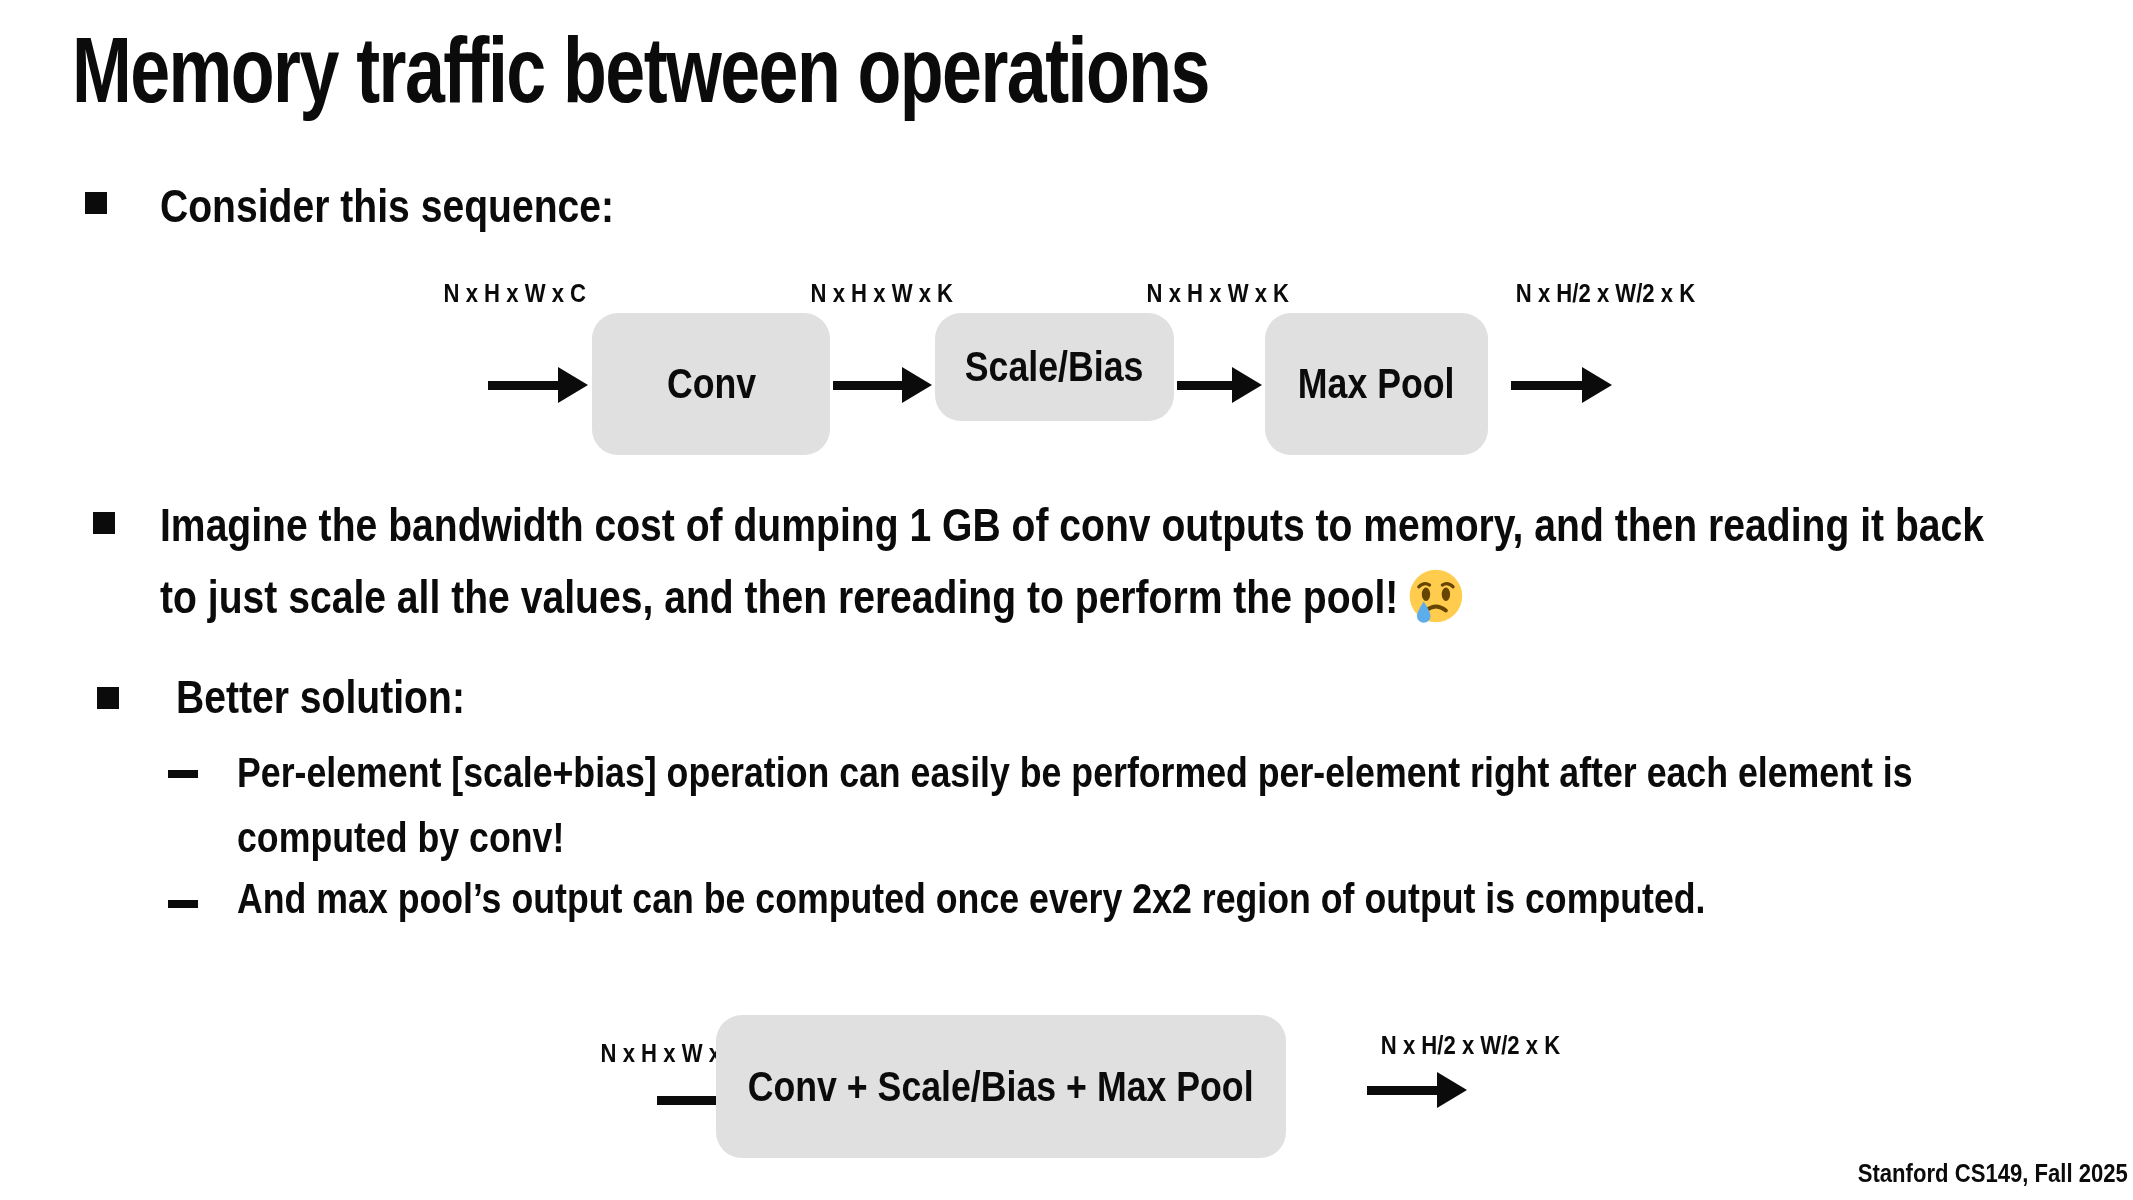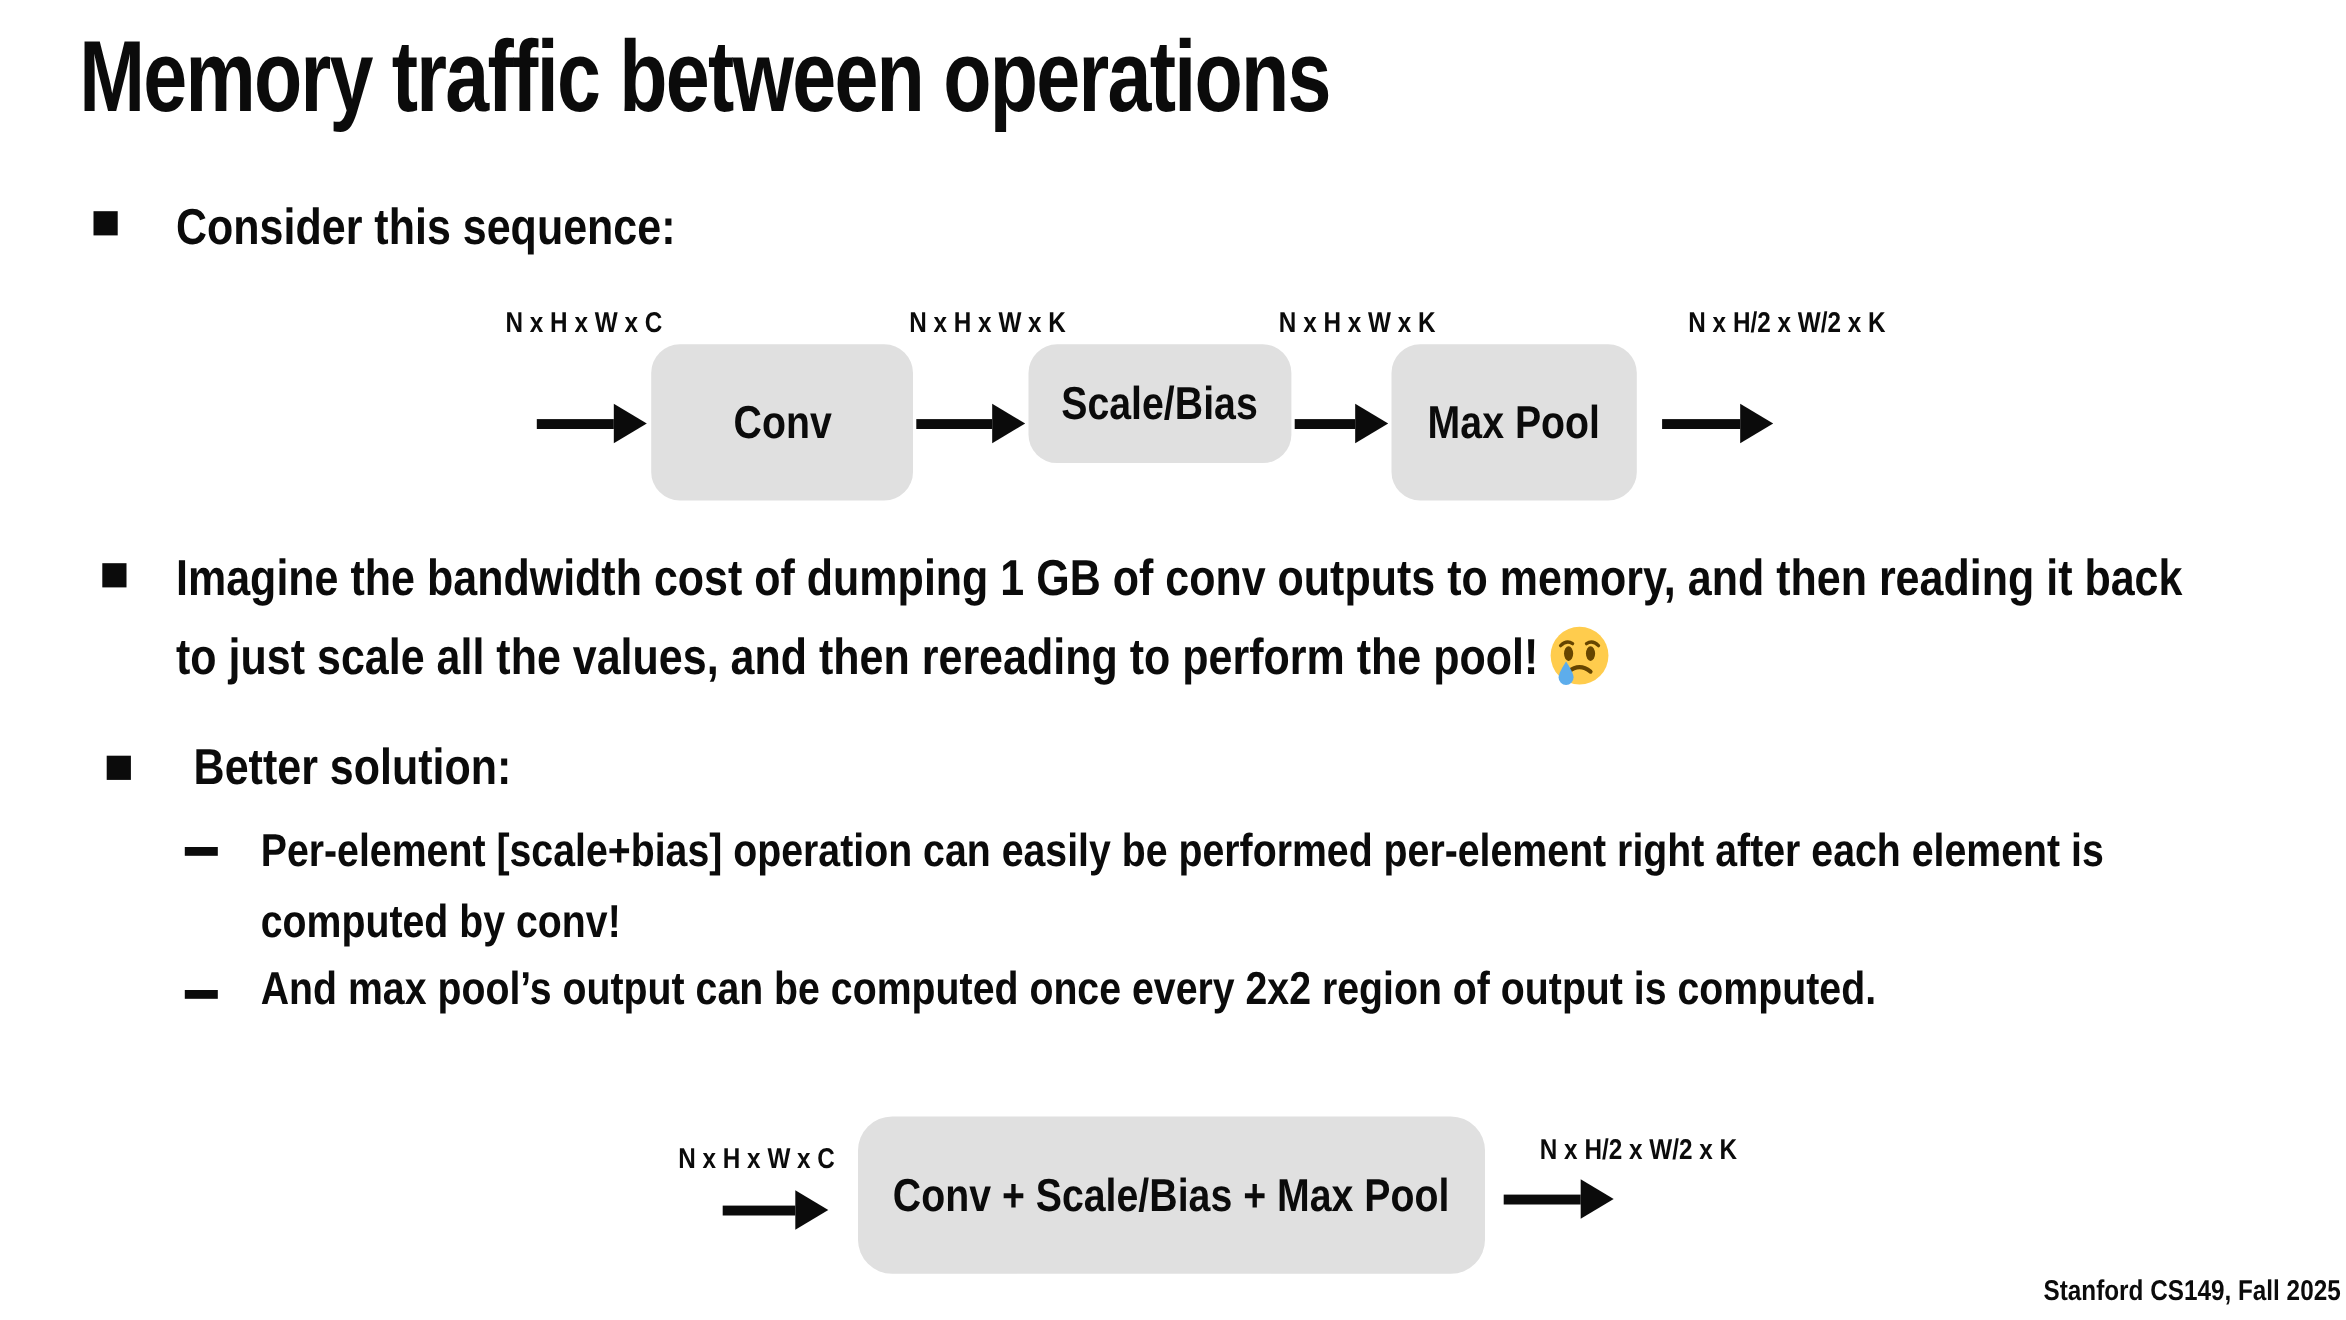--- a/index.html
+++ b/index.html
@@ -34,21 +34,21 @@
   .b3-txt{left:176px;top:661px;}
   .s1-dash{left:168px;top:770px;}
   .s1-txt{left:237px;top:740px;}
   .s2-dash{left:168px;top:900px;}
   .s2-txt{left:237px;top:866px;}
 
   .emoji{display:inline-block;vertical-align:-12px;margin-left:10px;
     transform:scaleX(1.1765);transform-origin:0 50%;}
 
   
-  .shape-label{position:absolute;font-weight:700;font-size:26px;text-align:right;line-height:30px;white-space:nowrap;}
+  .shape-label{position:absolute;font-weight:700;font-size:26px;text-align:center;line-height:30px;white-space:nowrap;}
   .shape-label .cond{display:inline-block;transform:scaleX(0.85);transform-origin:50% 50%;white-space:nowrap;}
   .opbox{position:absolute;background:var(--box-fill);border-radius:26px;
     display:flex;align-items:center;justify-content:center;}
   .opbox .cond{display:inline-block;transform:scaleX(0.85);transform-origin:50% 50%;
     font-size:42px;font-weight:700;white-space:nowrap;color:var(--text);}
   .arrow{position:absolute;height:36px;display:flex;align-items:center;}
   .arrow .shaft{flex:1;height:9px;background:var(--text);}
   .arrow .head{width:0;height:0;border-top:18px solid transparent;
     border-bottom:18px solid transparent;border-left:30px solid var(--text);}
 
@@ -61,21 +61,21 @@
   .d1-box2{left:935px;top:313px;width:239px;height:108px;}
   .d1-box3{left:1265px;top:313px;width:223px;height:142px;}
   .d1-a0{left:488px;top:367px;width:100px;}
   .d1-a1{left:833px;top:367px;width:99px;}
   .d1-a2{left:1177px;top:367px;width:85px;}
   .d1-a3{left:1511px;top:367px;width:101px;}
 
   
   .d2-l1{left:572px;top:1038px;width:200px;}
   .d2-l2{left:1345px;top:1030px;width:250px;}
-  .d2-box{left:780px;top:1015px;width:570px;height:143px;border-radius:31px;}
+  .d2-box{left:716px;top:1015px;width:570px;height:143px;}
   .d2-a0{left:657px;top:1082px;width:96px;}
   .d2-a1{left:1367px;top:1072px;width:100px;}
 
   
   .footer{position:absolute;right:5px;top:1158px;font-size:26px;font-weight:700;white-space:nowrap;}
   .footer .cond{display:inline-block;transform:scaleX(0.85);transform-origin:100% 50%;white-space:nowrap;}
 </style>
 </head>
 <body>
 

